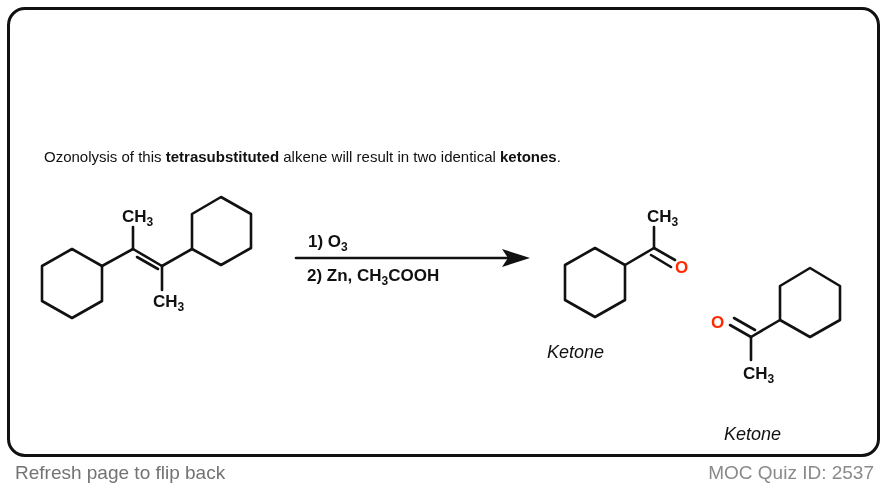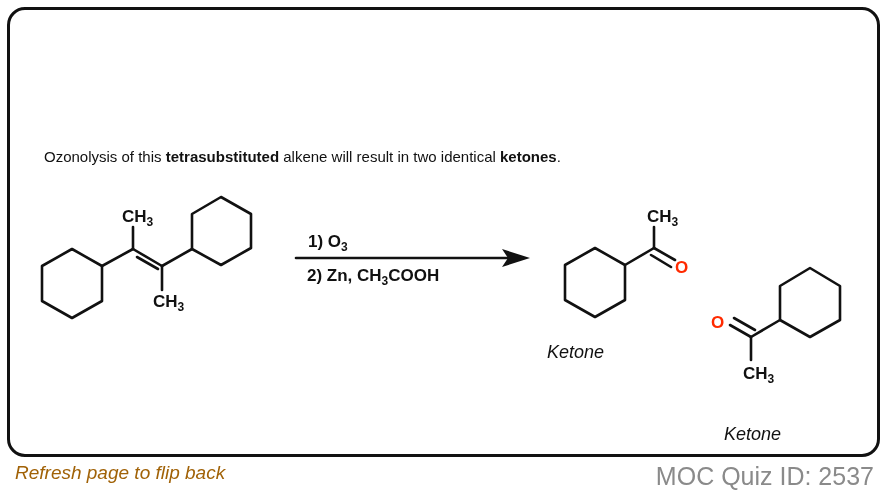--- a/index.html
+++ b/index.html
@@ -8,24 +8,24 @@
     position:absolute; left:7px; top:7px; width:867px; height:444px;
     border:3px solid #111111; border-radius:18px; background:#ffffff;
   }
   .statement {
     position:absolute; left:44px; top:148px; font-size:15px; color:#111111; white-space:nowrap;
     letter-spacing:0px;
   }
   .statement b { font-weight:bold; }
   svg.scheme { position:absolute; left:0; top:0; }
   .footer-left {
-    position:absolute; left:15px; top:462px; font-size:19px; font-style:italic; color:#a16207;
+    position:absolute; left:15px; top:462px; font-size:19px; color:#737373;
   }
   .footer-right {
-    position:absolute; right:12px; top:462px; font-size:25px; color:#8a8a8a;
+    position:absolute; right:12px; top:462px; font-size:19px; color:#8a8a8a;
   }
   .lbl { font-family:"Liberation Sans", sans-serif; font-weight:bold; font-size:17px; fill:#111111; }
   .sub { font-size:12px; }
   .red { fill:#ff2a00; }
   .italic { font-family:"Liberation Sans", sans-serif; font-style:italic; font-size:18px; fill:#111111; }
 </style>
 </head>
 <body>
 
 <div class="card"></div>

